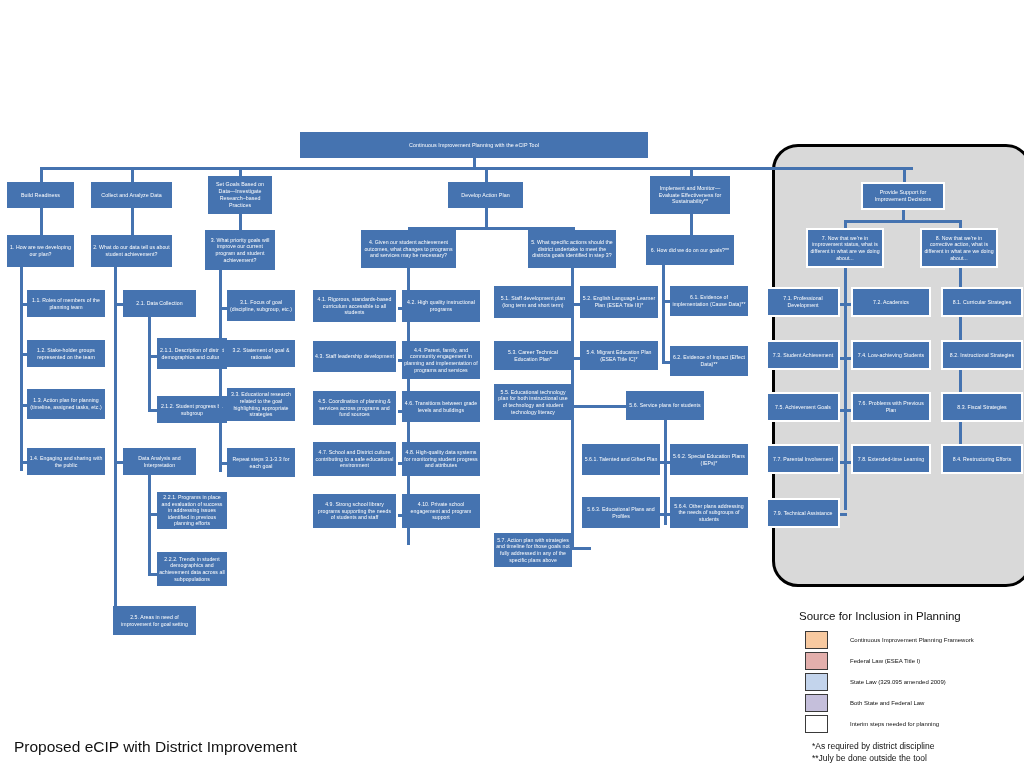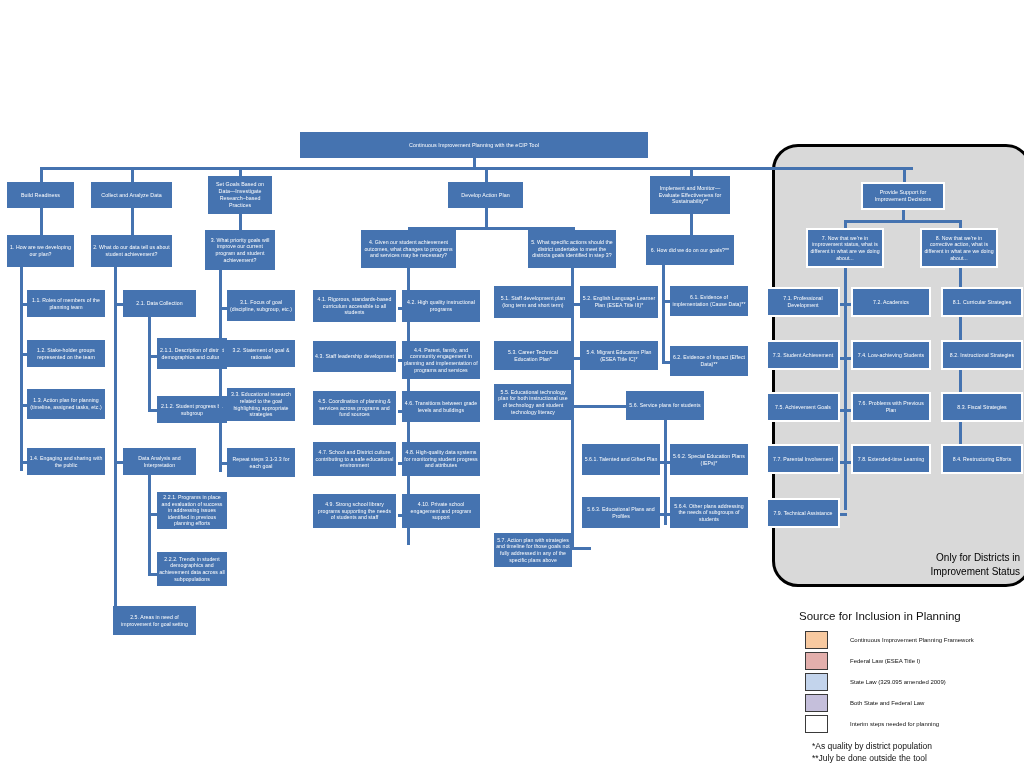--- a/index.html
+++ b/index.html
@@ -93,24 +93,20 @@
     color: #111;
   }
   .fn-line { display: block; }
 </style>
 </head>
 <body>
 
 <div id="canvas">
 
   <div id="improvement-region" style="left:772px; top:144px; width:260px; height:443px;"></div>
-  <div id="improvement-caption" style="left:852px; top:551px; width:168px;">
-    <span class="fn-line">Only  for Districts in</span>
-    <span class="fn-line">Improvement Status</span>
-  </div>
 
   <div class="node root" style="left:300px; top:132px; width:348px; height:26px;">Continuous Improvement Planning with the eCIP Tool</div>
 
   <div class="connector thick-v" style="left:473px; top:158px; width:2.6px; height:10px;"></div>
 
   <div class="connector thick-h" style="left:41px; top:167px; width:872px; height:2.6px;"></div>
 
   <div class="connector thick-v" style="left:40px; top:167px; height:15px;"></div>
   <div class="connector thick-v" style="left:131px; top:167px; height:15px;"></div>
   <div class="connector thick-v" style="left:239px; top:167px; height:15px;"></div>
@@ -262,20 +258,21 @@
   <div class="connector thick-h" style="left:950px; top:303px; width:14px;"></div>
   <div class="connector thick-h" style="left:950px; top:357px; width:14px;"></div>
   <div class="connector thick-h" style="left:950px; top:409px; width:14px;"></div>
   <div class="connector thick-h" style="left:950px; top:461px; width:14px;"></div>
 
   <div class="node framed" style="left:941px; top:287px; width:82px; height:30px;">8.1. Curricular Strategies</div>
   <div class="node framed" style="left:941px; top:340px; width:82px; height:30px;">8.2. Instructional Strategies</div>
   <div class="node framed" style="left:941px; top:392px; width:82px; height:30px;">8.3. Fiscal Strategies</div>
   <div class="node framed" style="left:941px; top:444px; width:82px; height:30px;">8.4. Restructuring Efforts</div>
 
+  <div id="page-title" style="left:14px; top:738px;">Proposed eCIP with District Improvement</div>
 
   <div id="legend-title" style="left:799px; top:610px;">Source for Inclusion in Planning</div>
 
   <div class="legend-row" style="left:805px; top:631px;">
     <span class="legend-swatch" style="background:#F7C9A0;"></span>
     <span class="legend-label">Continuous Improvement Planning Framework</span>
   </div>
   <div class="legend-row" style="left:805px; top:652px;">
     <span class="legend-swatch" style="background:#E3AFAC;"></span>
     <span class="legend-label">Federal Law (ESEA Title I)</span>
@@ -287,17 +284,17 @@
   <div class="legend-row" style="left:805px; top:694px;">
     <span class="legend-swatch" style="background:#C5BFDB;"></span>
     <span class="legend-label">Both State and Federal Law</span>
   </div>
   <div class="legend-row" style="left:805px; top:715px;">
     <span class="legend-swatch" style="background:#FFFFFF;"></span>
     <span class="legend-label">Interim steps needed for planning</span>
   </div>
 
   <div id="footnotes" style="left:812px; top:740px;">
-    <span class="fn-line">*As quality by district population</span>
+    <span class="fn-line">*As required by district discipline</span>
     <span class="fn-line">**July be done outside the tool</span>
   </div>
 
 </div>
 
 </body></html>

